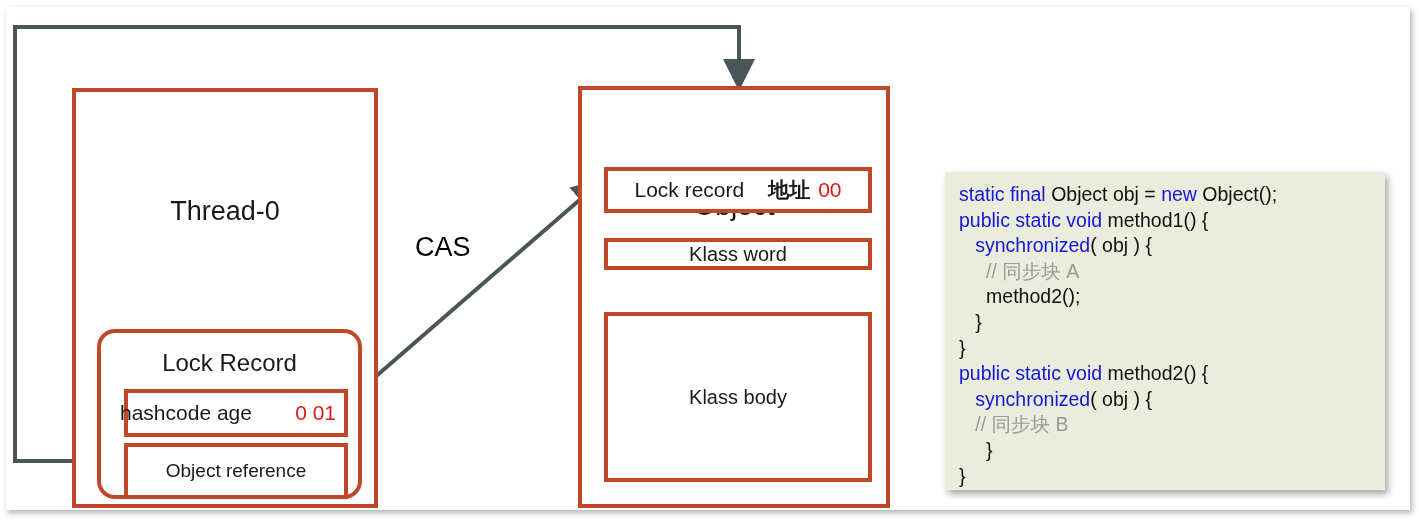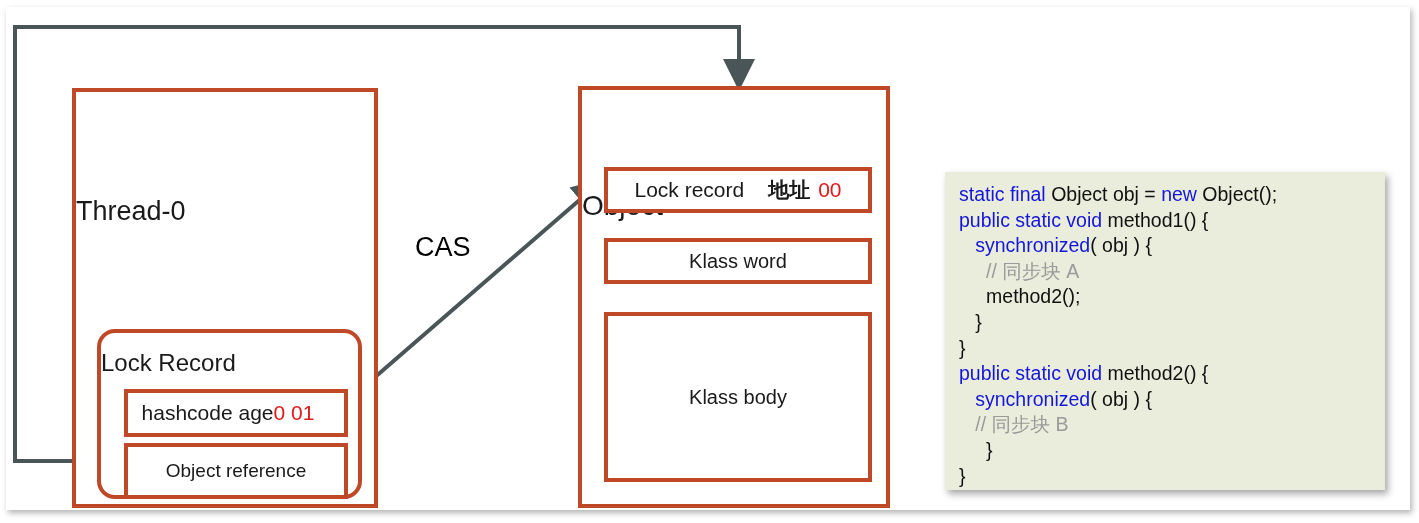--- a/index.html
+++ b/index.html
@@ -44,21 +44,21 @@
     border: 4px solid #BF4827;
     background: #ffffff;
   }
   .rbox-round {
     border-radius: 18px;
   }
 
   .box-title {
     position: absolute;
     width: 100%;
-    text-align: left;
+    text-align: center;
     color: #1a1a1a;
     white-space: nowrap;
   }
 
   .cell-label {
     position: absolute;
     left: 0;
     top: 0;
     width: 100%;
     height: 100%;
@@ -70,35 +70,35 @@
   }
 
   
   #thread-box   { left: 72px;  top: 88px;  width: 306px; height: 420px; }
   #thread-title { top: 104px;  font-size: 27px; }
 
   #lock-record-box { left: 93px; top: 325px; width: 265px; height: 170px; }
   #lock-record-title { top: 16px; font-size: 24px; }
 
   #hashcode-cell { left: 23px; top: 56px; width: 224px; height: 48px; }
-  #hashcode-cell .cell-label { justify-content: center; padding-left: 0; margin-left: -8px; font-size: 21px; }
+  #hashcode-cell .cell-label { justify-content: space-between; padding-left: 0; margin-left: -8px; font-size: 21px; }
   .red-bits { color: #E0191B; margin-left: 0; }
 
   #objref-cell   { left: 23px; top: 110px; width: 224px; height: 56px; }
   #objref-cell .cell-label { font-size: 19px; }
 
   #object-box    { left: 578px; top: 86px; width: 312px; height: 422px; }
   #object-title  { top: 100px; font-size: 28px; }
 
   #lockrec-addr-cell { left: 22px; top: 77px; width: 268px; height: 46px; }
   #lockrec-addr-cell .cell-label { font-size: 21px; }
   .addr-red { color: #E0191B; margin-left: 8px; }
   .addr-cn  { margin-left: 24px; font-weight: bold; }
 
-  #klass-cell   { left: 22px; top: 148px; width: 268px; height: 46px; }
+  #klass-cell   { left: 22px; top: 148px; width: 268px; height: 32px; }
   #klass-cell .cell-label { font-size: 20px; }
 
   #objbody-cell { left: 22px; top: 222px; width: 268px; height: 170px; }
   #objbody-cell .cell-label { font-size: 20px; }
 
   
   #cas-label {
     position: absolute;
     left: 415px;
     top: 232px;

